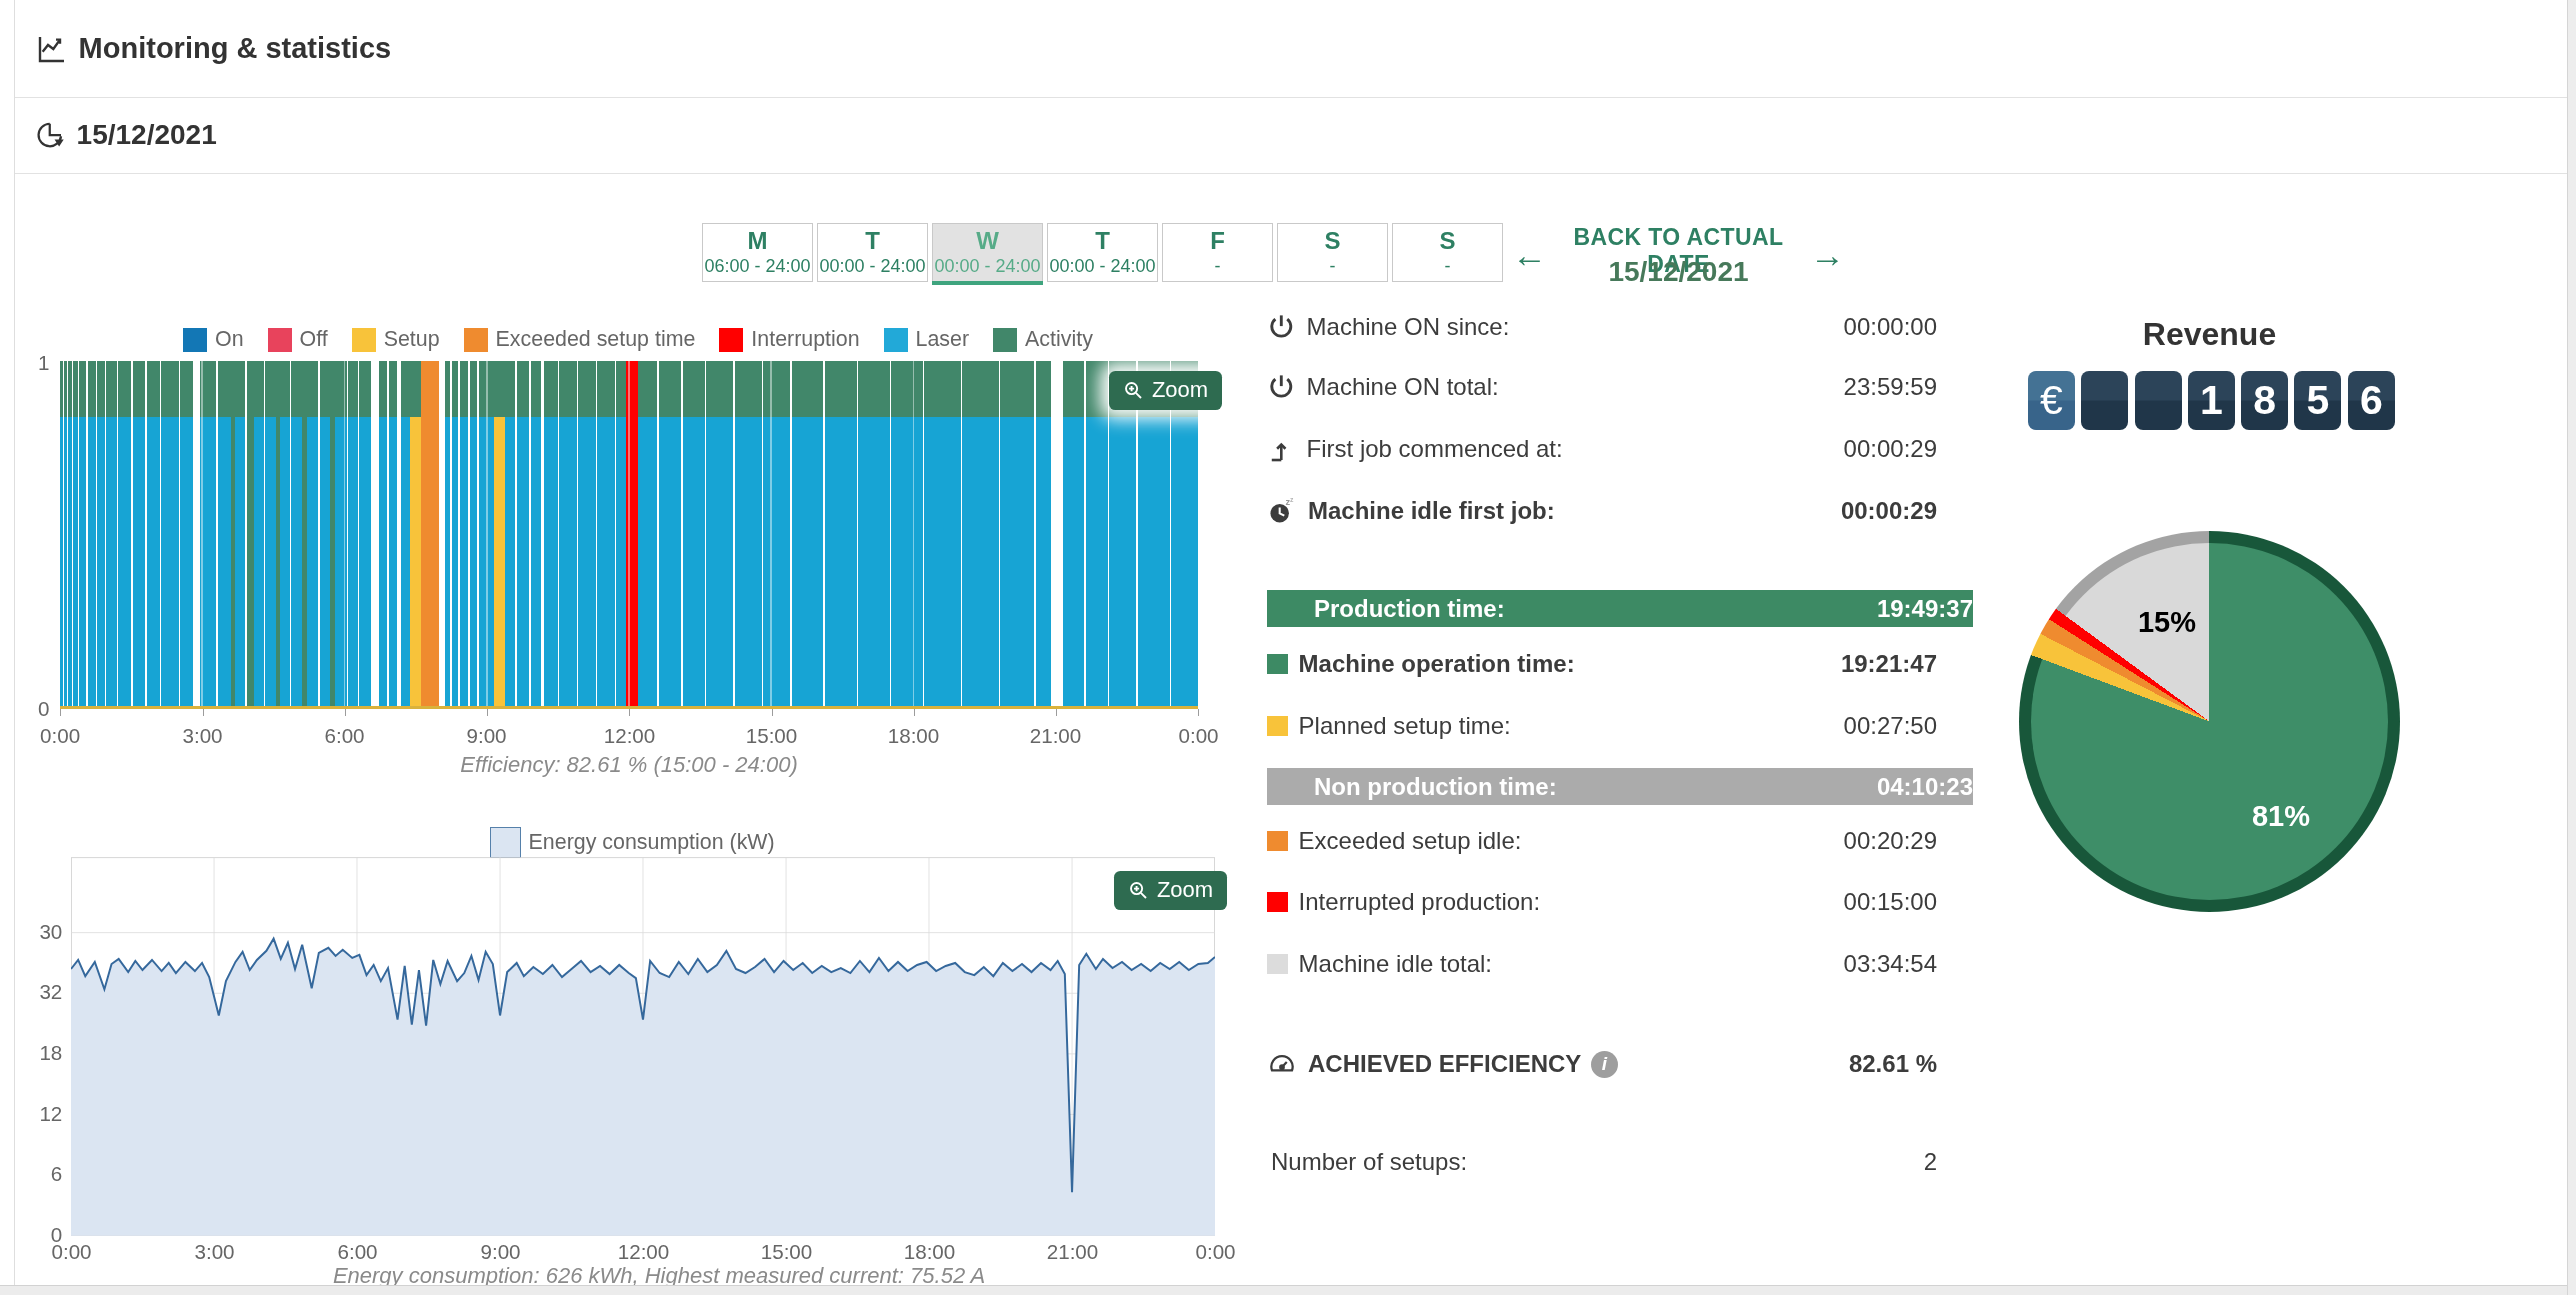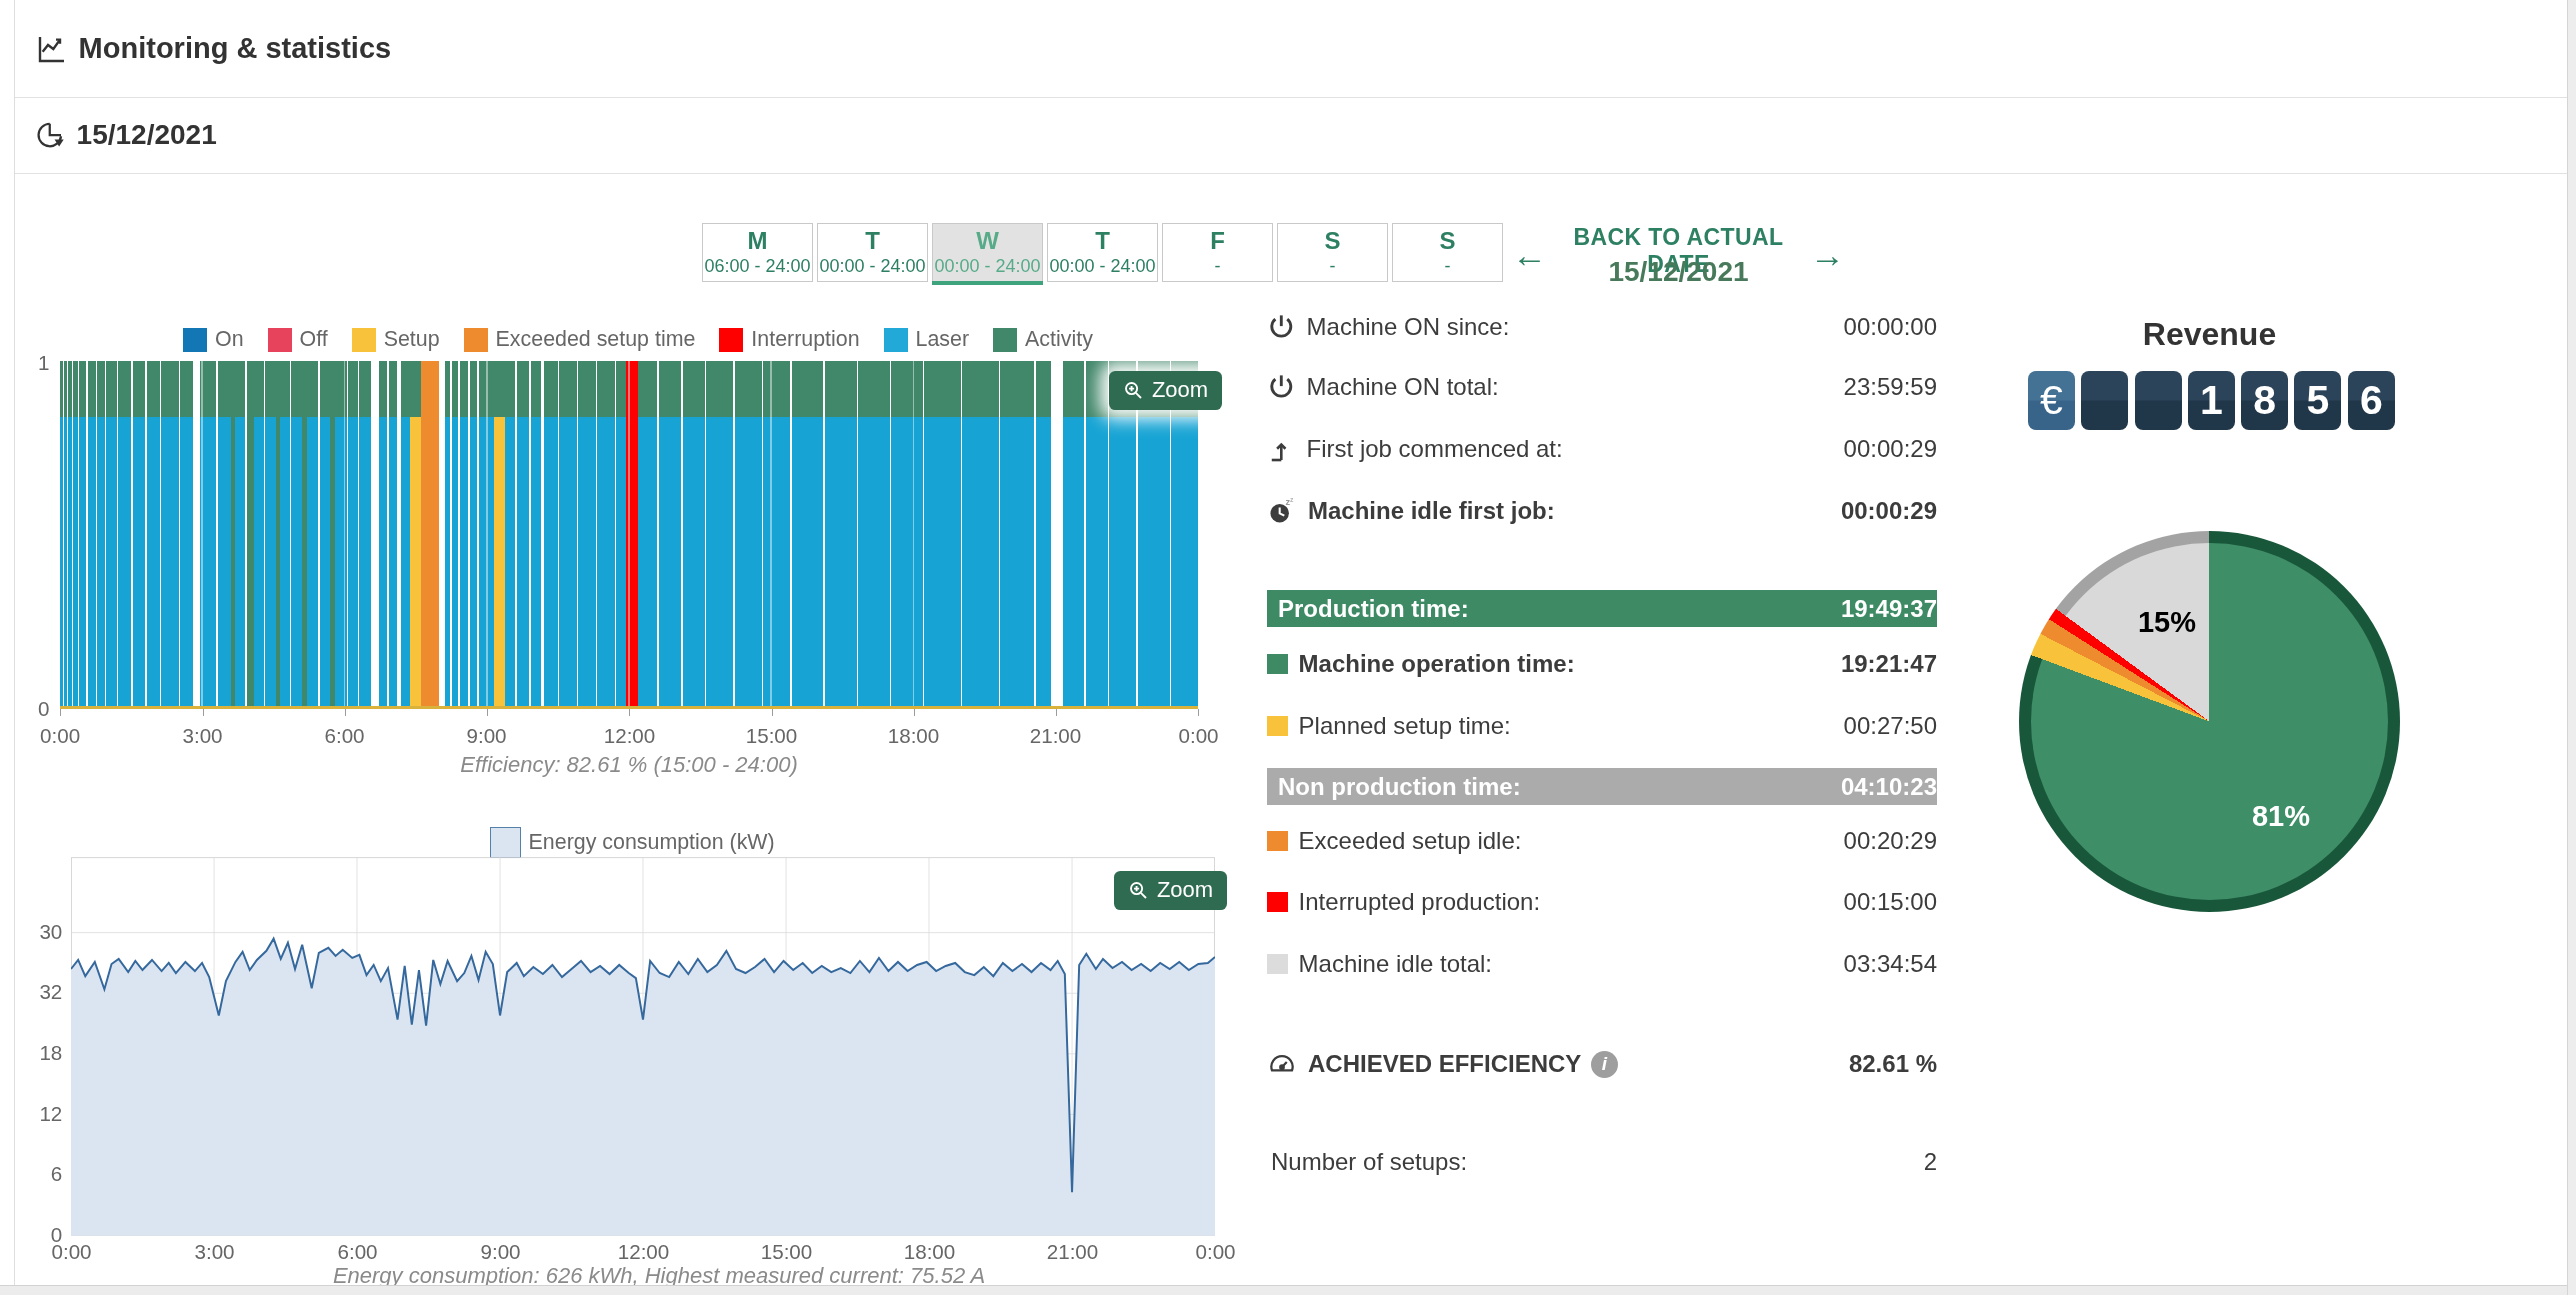--- a/index.html
+++ b/index.html
@@ -42,21 +42,21 @@
   .zoom-btn{position:absolute;background:#2e6b50;color:#fff;border-radius:6.3px;display:flex;align-items:center;gap:8px;padding:6.3px 14.3px;font-size:22px;cursor:pointer;}
   .zoom-btn.glow{box-shadow:0 0 17.5px 9.5px rgba(255,255,255,.95);}
   
   #energy-wrap{position:absolute;left:71px;top:857px;width:1144px;height:379px;}
   
   .stat-row{position:absolute;left:1267px;width:670px;height:48px;display:flex;align-items:center;}
   .stat-row .lbl{font-size:24px;color:#3c3c3c;margin-left:11px;}
   .stat-row .val{margin-left:auto;font-size:24px;color:#3c3c3c;}
   .stat-row.bold .lbl,.stat-row.bold .val{font-weight:bold;}
   .stat-row .swatch{width:20.6px;height:20.6px;flex:0 0 auto;}
-  .hdr-row{position:absolute;left:1267px;width:670px;height:37px;display:flex;align-items:center;color:#fff;font-weight:bold;font-size:24px;}
+  .hdr-row{position:absolute;left:1267px;width:670px;height:37px;display:flex;align-items:center;color:#fff;font-weight:bold;font-size:24px;padding-left:36px;}
   .hdr-row .lbl{margin-left:11px;}
   .hdr-row .val{margin-left:auto;}
   .sicon{flex:0 0 auto;display:flex;align-items:center;}
   .info-badge{display:inline-flex;width:27px;height:27px;border-radius:50%;background:#9e9e9e;color:#fff;font-size:19px;font-weight:bold;align-items:center;justify-content:center;margin-left:9.5px;cursor:pointer;font-style:italic;}
   
   .rev-title{position:absolute;left:2019px;top:316px;width:381px;text-align:center;font-size:32px;font-weight:bold;color:#333;}
   .rev-tiles{position:absolute;left:2028px;top:371px;display:flex;gap:6.3px;}
   .tile{width:47px;height:59px;border-radius:8px;display:flex;align-items:center;justify-content:center;color:#fff;font-size:41px;font-weight:bold;background:linear-gradient(#2c4459 49%,#203649 51%);}
   .tile.euro{background:linear-gradient(#447294 49%,#38648a 51%);font-weight:normal;}
   

